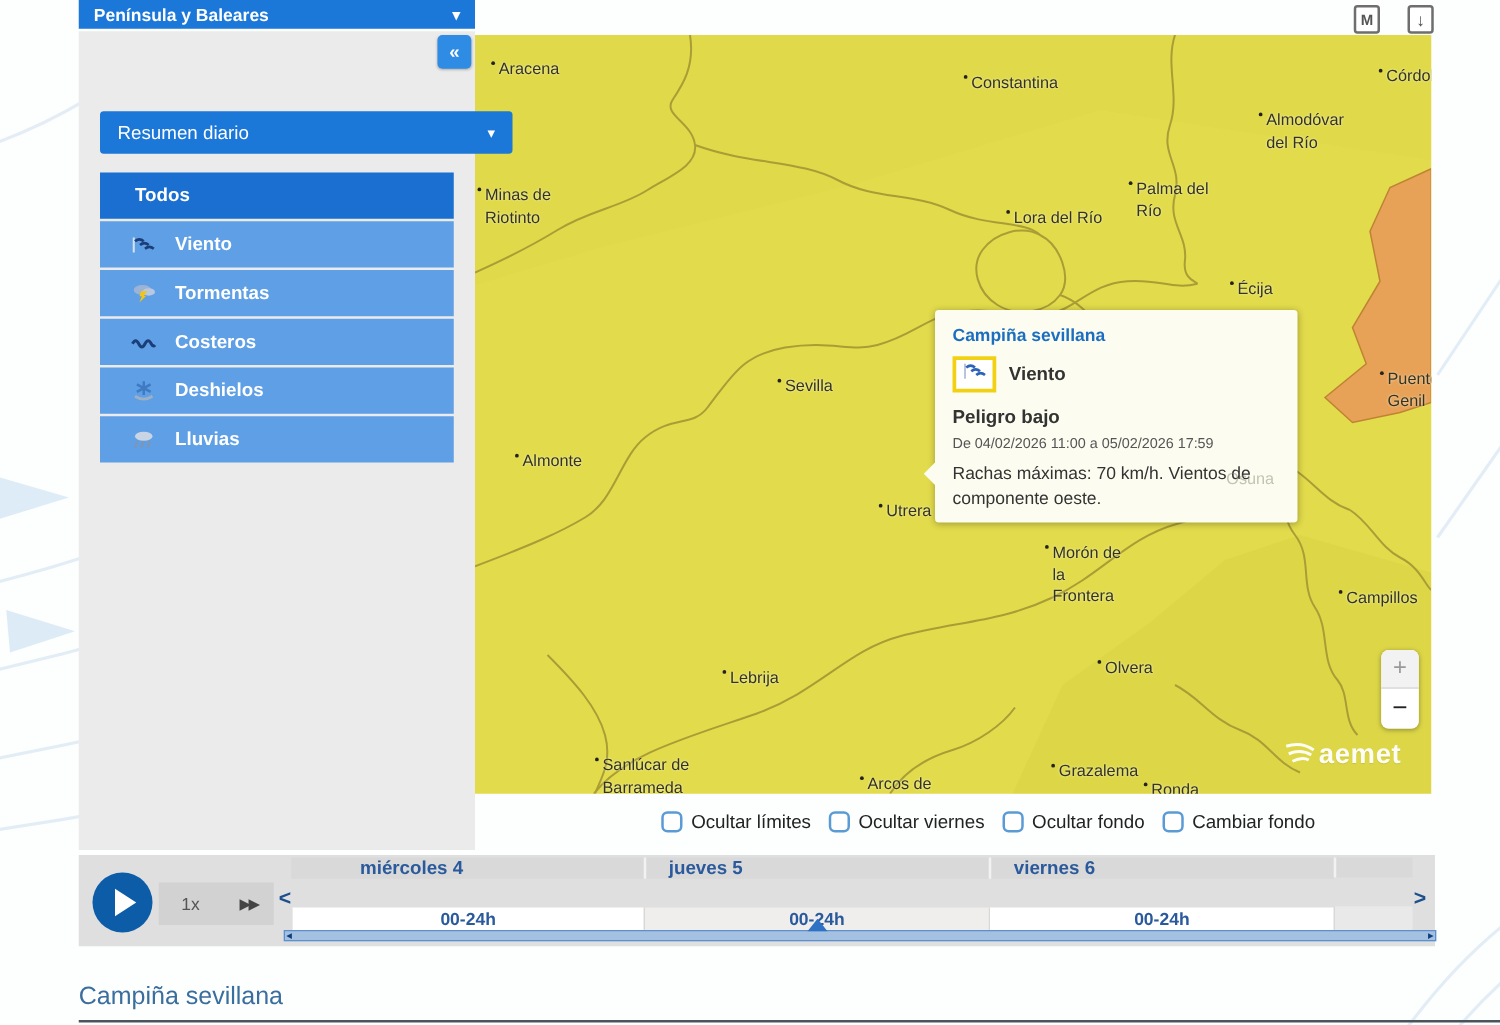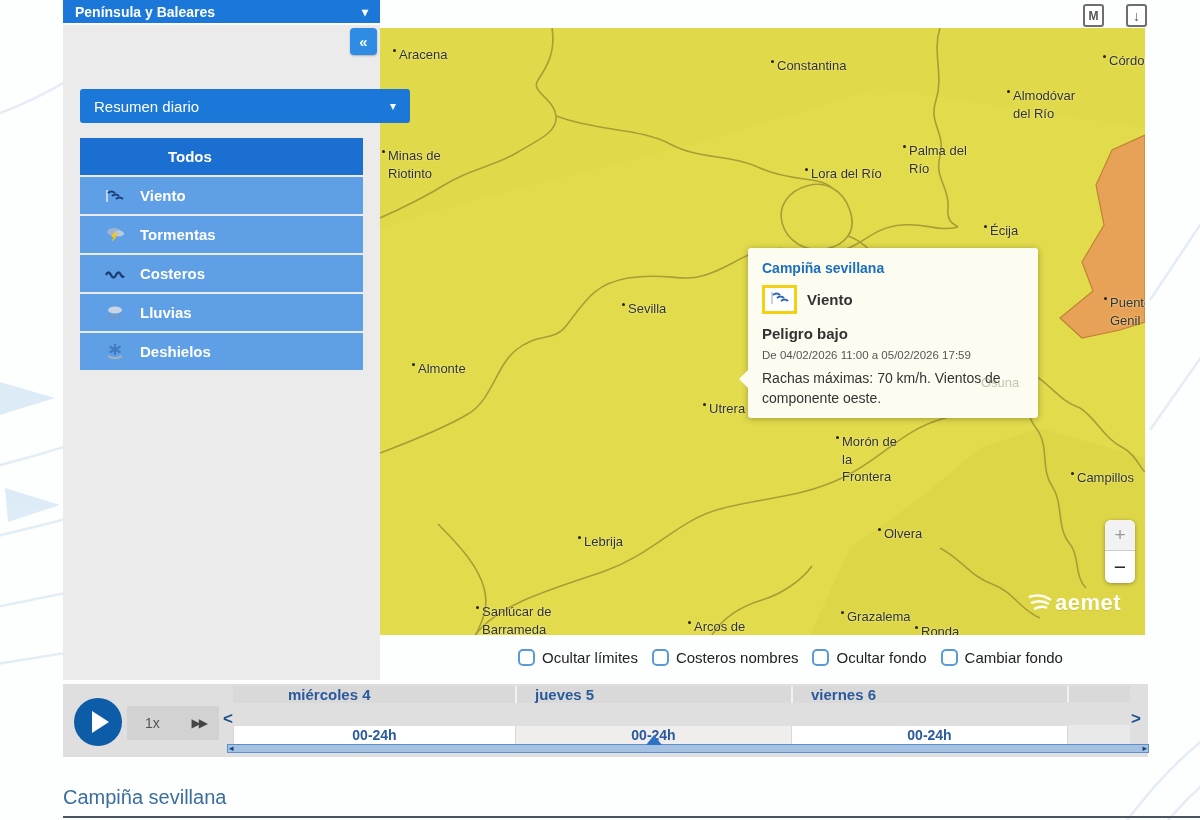--- a/index.html
+++ b/index.html
@@ -21,21 +21,21 @@
     justify-content:center; cursor:pointer; box-shadow:0 1px 2px rgba(0,0,0,.25); }
   #mode-dd { position:absolute; left:17px; top:64px; width:330px; height:34px; background:#1b78d8;
     border-radius:3px; color:#fff; font-size:15px; display:flex; align-items:center; padding:0 14px; cursor:pointer; }
   #mode-dd .caret { margin-left:auto; font-size:12px; }
   #filter-list { position:absolute; left:17px; top:113px; width:283px; }
   .filter-item { height:37px; margin-bottom:2px; background:#5f9fe5; color:#fff; display:flex;
     align-items:center; font-size:15px; font-weight:bold; cursor:pointer; }
   .filter-item.selected { background:#1a6fd0; }
   .filter-item .f-icon { width:26px; margin-left:22px; display:flex; justify-content:center; }
   .filter-item .f-label { margin-left:12px; }
-  .filter-item.no-icon .f-label { margin-left:88px;text-align:right; }
+  .filter-item.no-icon .f-label { margin-left:28px;text-align:right; }
 
   
   #map { position:absolute; left:380px; top:28px; width:765px; height:607px; background:#e2db4b;
     overflow:hidden; z-index:4; }
   #map svg.layers { position:absolute; left:0; top:0; z-index:1; }
   .city { position:absolute; z-index:5; font-size:13px; color:#33331f; line-height:1.35;
     white-space:pre-line; text-shadow:0 0 2px rgba(255,255,255,.75); }
   .city::before { content:""; position:absolute; left:-6px; top:3px; width:3px; height:3px;
     background:#222; border-radius:50%; }
   .city.faded { z-index:30; color:rgba(140,140,115,.5); text-shadow:none; }
@@ -178,43 +178,43 @@
       <div class="filter-item">
         <span class="f-icon">
           <svg width="22" height="16" viewBox="0 0 22 16">
               <path d="M2 9 q2.5 -5 5 0 q2.5 5 5 0 q2.5 -5 5 0 q1.5 3 3 1" stroke="#1c3e78" stroke-width="2.4" fill="none"></path>
             </svg>
         </span>
         <span class="f-label">Costeros</span>
       </div>
       <div class="filter-item">
         <span class="f-icon">
+          <svg width="22" height="17" viewBox="0 0 22 17">
+              <g stroke="#3f7ac2" stroke-width="2" fill="none">
+                <path d="M11 1 V12"></path>
+                <path d="M5.5 3.5 L16.5 9.5"></path>
+                <path d="M16.5 3.5 L5.5 9.5"></path>
+              </g>
+              <path d="M4 13 Q11 17.5 18 13" stroke="#9fb0c4" stroke-width="2.2" fill="none"></path>
+            </svg>
+        </span>
+        <span class="f-label">Deshielos</span>
+      </div>
+      <div class="filter-item">
+        <span class="f-icon">
           <svg width="22" height="16" viewBox="0 0 22 16">
               <ellipse cx="11" cy="5" rx="7" ry="3.6" fill="#c9d4e4"></ellipse>
               <g stroke="#7d96b8" stroke-width="2" fill="none">
                 <path d="M6 9 l-2 5"></path>
                 <path d="M11 9 l-2 5"></path>
                 <path d="M16 9 l-2 5"></path>
               </g>
             </svg>
         </span>
         <span class="f-label">Lluvias</span>
-      </div>
-      <div class="filter-item">
-        <span class="f-icon">
-          <svg width="22" height="17" viewBox="0 0 22 17">
-              <g stroke="#3f7ac2" stroke-width="2" fill="none">
-                <path d="M11 1 V12"></path>
-                <path d="M5.5 3.5 L16.5 9.5"></path>
-                <path d="M16.5 3.5 L5.5 9.5"></path>
-              </g>
-              <path d="M4 13 Q11 17.5 18 13" stroke="#9fb0c4" stroke-width="2.2" fill="none"></path>
-            </svg>
-        </span>
-        <span class="f-label">Deshielos</span>
       </div>
     </div>
   </div>
 
   <div id="map">
     <svg class="layers" width="765" height="607">
       <polygon points="0,0 765,0 765,100 500,60 300,120 100,170 0,200" fill="#ddd646" opacity="0.45"></polygon>
       <polygon points="430,607 470,520 540,470 600,420 660,400 765,430 765,607" fill="#d8d142" opacity="0.4"></polygon>
       <g fill="none" stroke="#a79a35" stroke-width="1.6" opacity="0.95">
         <path d="M172,0 C176,25 166,40 158,52 C150,64 174,70 176,88 C178,104 158,112 138,124 C116,138 92,140 66,156 C40,172 18,182 0,190"></path>
@@ -302,21 +302,21 @@
     </div>
   </div>
 
   <div id="options-row">
     <label class="opt">
       <span class="cb"></span>
       <span>Ocultar límites</span>
     </label>
     <label class="opt">
       <span class="cb"></span>
-      <span>Costeros nombres</span>
+      <span>Ocultar viernes</span>
     </label>
     <label class="opt">
       <span class="cb"></span>
       <span>Ocultar fondo</span>
     </label>
     <label class="opt">
       <span class="cb"></span>
       <span>Cambiar fondo</span>
     </label>
   </div>

